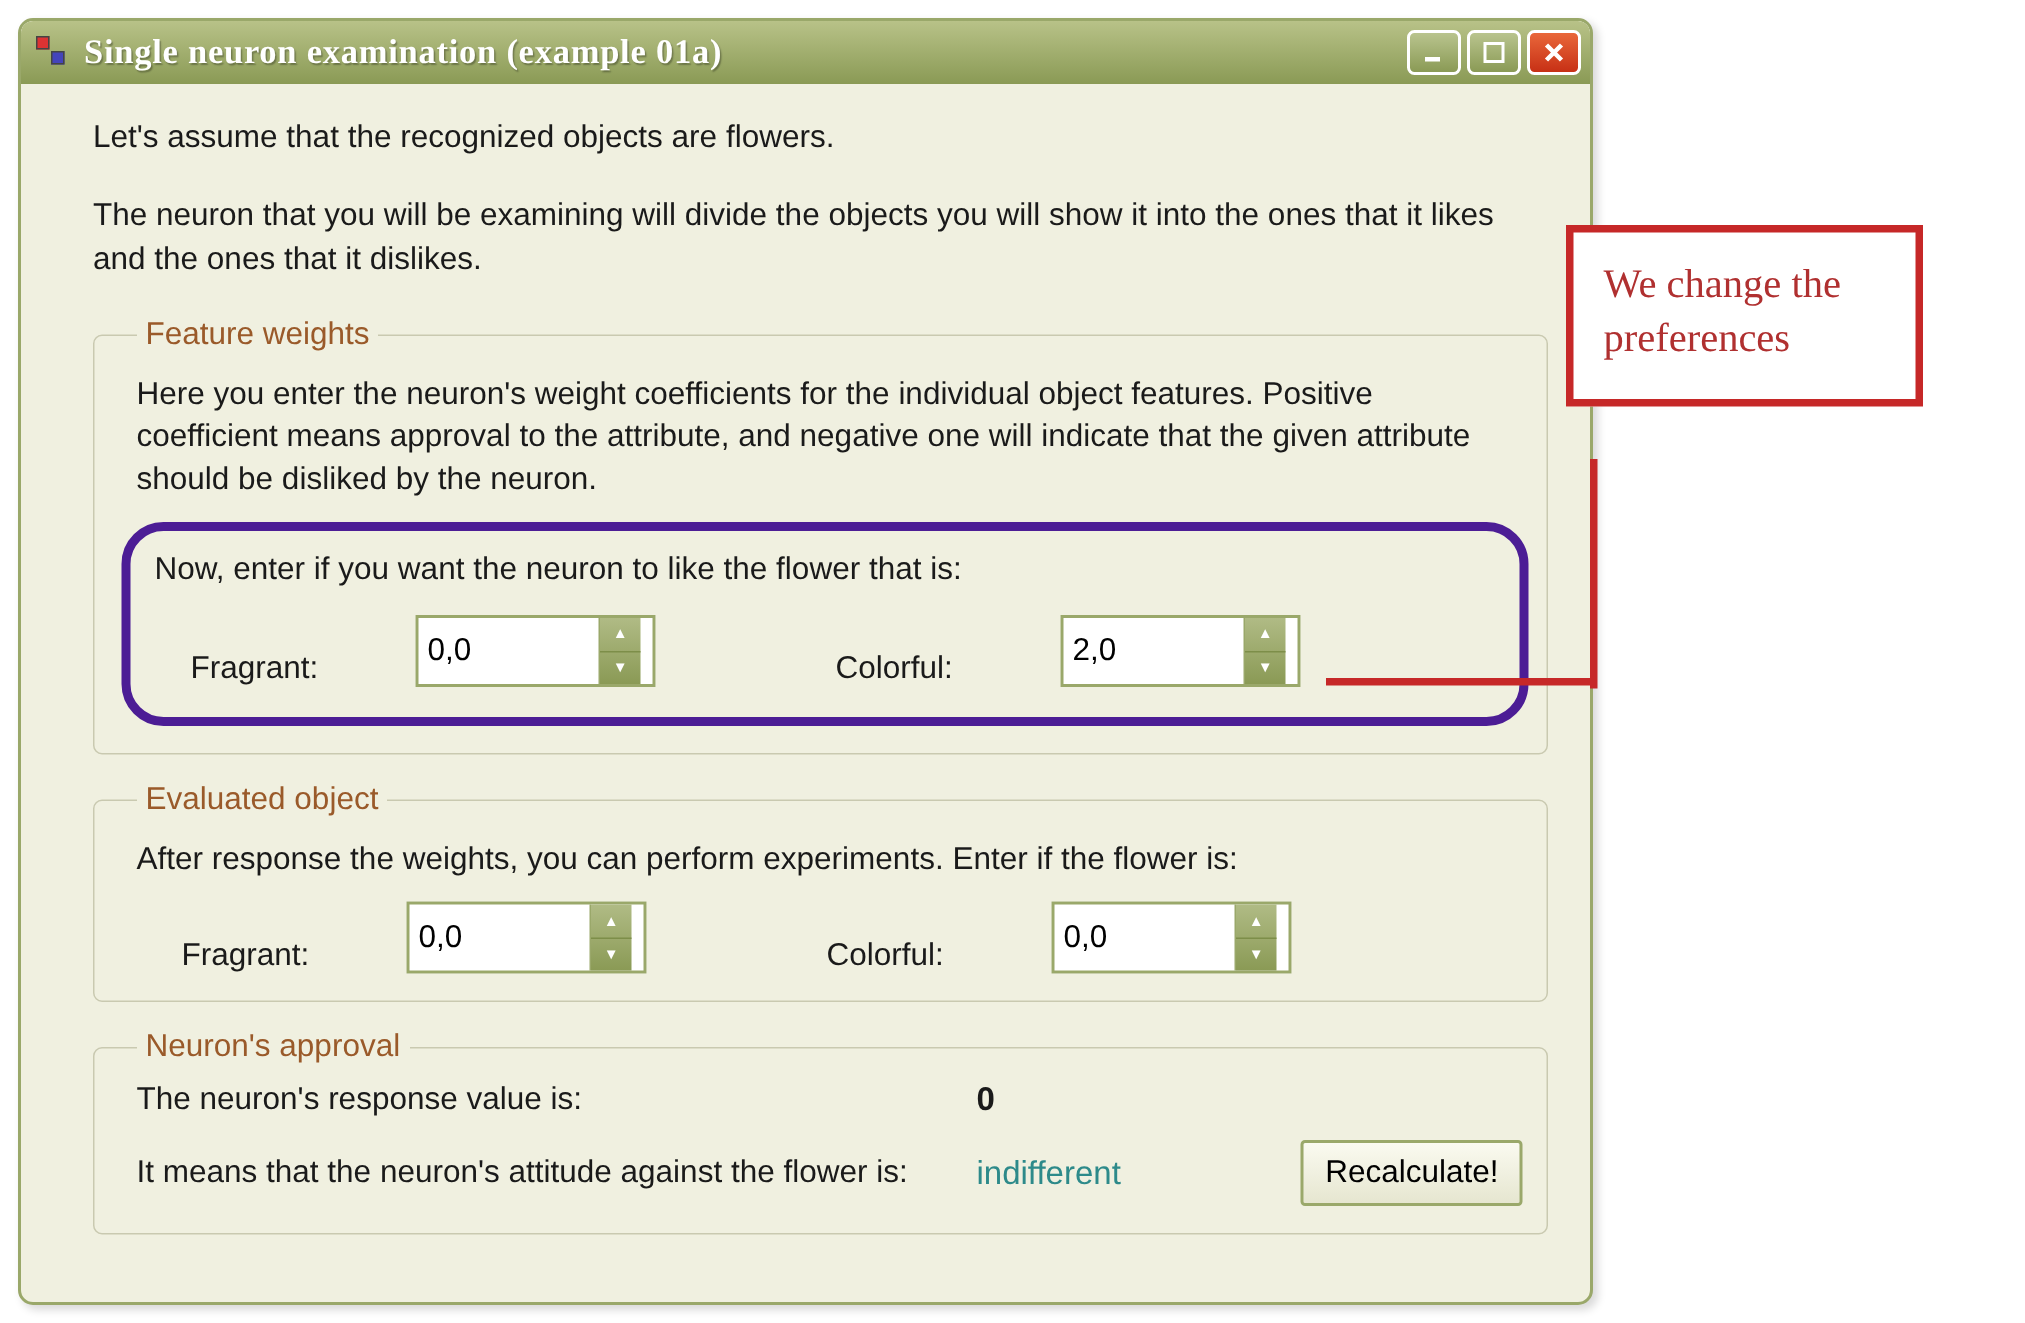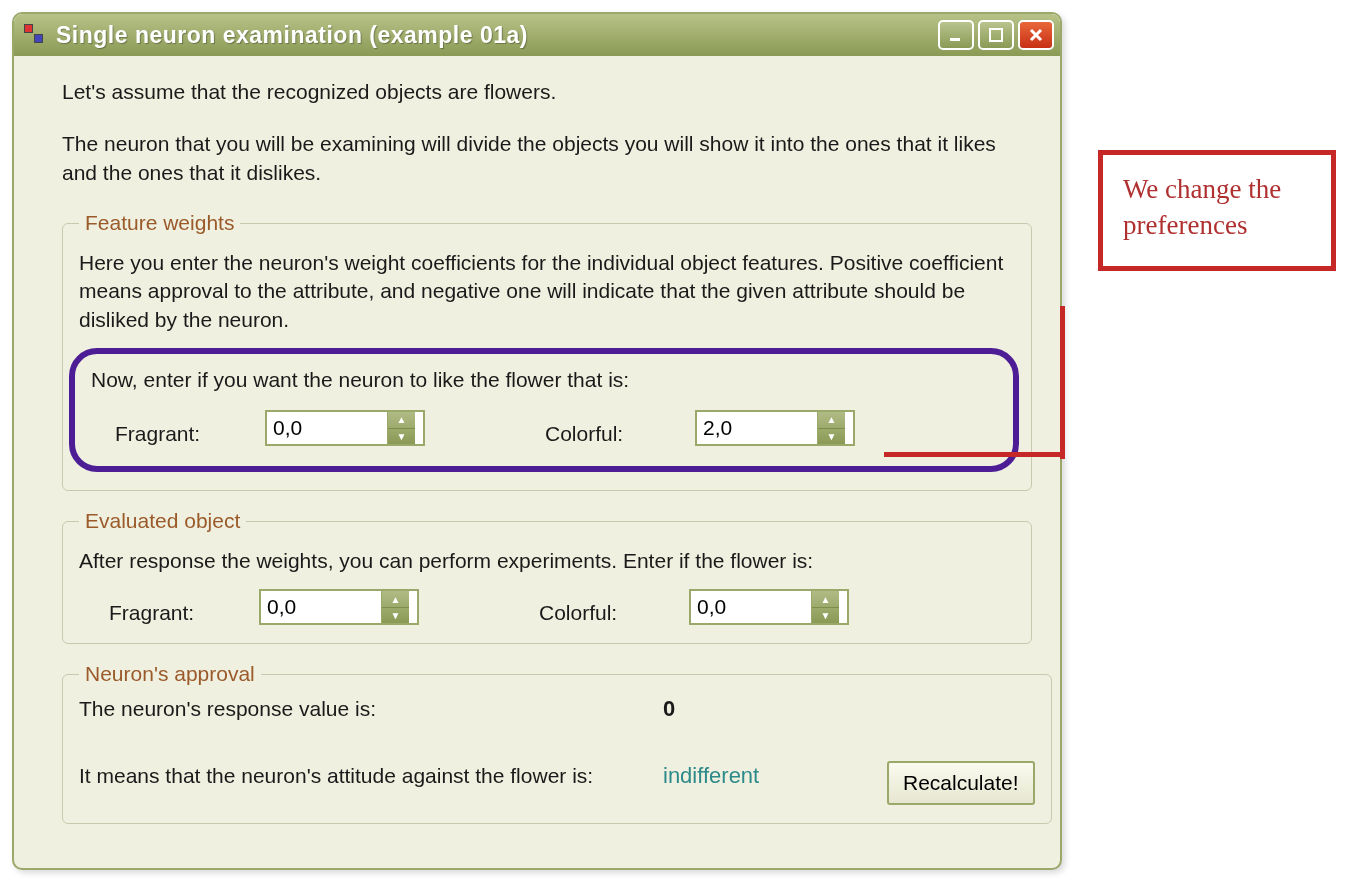--- a/index.html
+++ b/index.html
@@ -27,20 +27,21 @@
     overflow: hidden;
   }
   .titlebar {
     height: 42px;
     background: linear-gradient(to bottom, #b8c288 0%, #8a9a55 100%);
     display: flex;
     align-items: center;
     padding: 0 6px 0 10px;
     border-top-left-radius: 8px;
     border-top-right-radius: 8px;
+    font-family: Liberation Serif, serif;
   }
   .app-icon {
     width: 22px;
     height: 22px;
     margin-right: 10px;
     position: relative;
   }
   .app-icon .sq { position:absolute; width:9px; height:9px; border:1px solid #444; }
   .app-icon .sq.r { background:#d33; left:0; top:0; }
   .app-icon .sq.b { background:#44b; left:10px; top:10px; }
@@ -75,21 +76,21 @@
   }
   .intro {
     line-height: 1.35;
     margin-bottom: 10px;
   }
   .intro p { margin: 0 0 24px 0; }
   fieldset.group {
     border: 1px solid #c9c9b0;
     border-radius: 6px;
     margin: 0 0 18px 0;
-    padding: 10px 16px 18px 16px;
+    padding: 10px 16px 18px 28px;
     background: #f0f0e0;
   }
   fieldset.group legend {
     color: #9a5a2a;
     font-size: 21px;
     padding: 0 6px;
   }
   .group-desc {
     margin: 4px 0 14px 0;
     line-height: 1.35;
@@ -107,21 +108,21 @@
   }
   .input-pair label {
     width: 150px;
     text-align: left;
   }
   .spin {
     display: flex;
     align-items: stretch;
     border: 2px solid #9aa86a;
     background: #fff;
-    height: 36px;
+    height: 48px;
     width: 160px;
   }
   .spin input {
     border: none;
     outline: none;
     font-size: 21px;
     font-family: inherit;
     padding: 2px 6px;
     width: 120px;
     background: transparent;
@@ -148,38 +149,36 @@
     padding: 14px 10px 20px 10px;
     margin: 0 -4px 0 -10px;
     position: relative;
   }
   .prompt-line { margin: 0 0 18px 6px; }
   .response-grid {
     display: grid;
     grid-template-columns: 560px 200px auto;
     row-gap: 14px;
     align-items: center;
-    gap: 24px;
   }
   .resp-val { font-weight: bold; font-size: 22px; }
   .attitude { color: #2d8a8a; font-weight: normal; font-size: 22px; }
   .recalc {
     justify-self: end;
     border: 2px solid #9aa86a;
     background: linear-gradient(to bottom,#fafaf0,#e6e6d0);
     padding: 8px 14px;
     font-size: 21px;
     font-family: inherit;
     border-radius: 3px;
     cursor: pointer;
-    margin-top: 15px;
   }
   .callout-box {
     position: absolute;
-    left: 1098px;
+    left: 1044px;
     top: 150px;
     width: 238px;
     border: 5px solid #c62828;
     background: #fff;
     padding: 16px 18px 22px 20px;
     color: #b03030;
     font-family: Georgia, "Times New Roman", serif;
     font-size: 27px;
     line-height: 1.35;
   }

